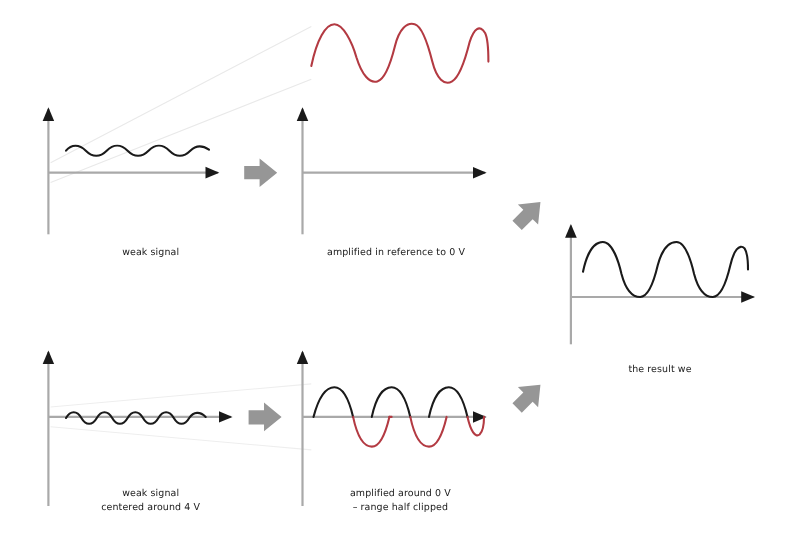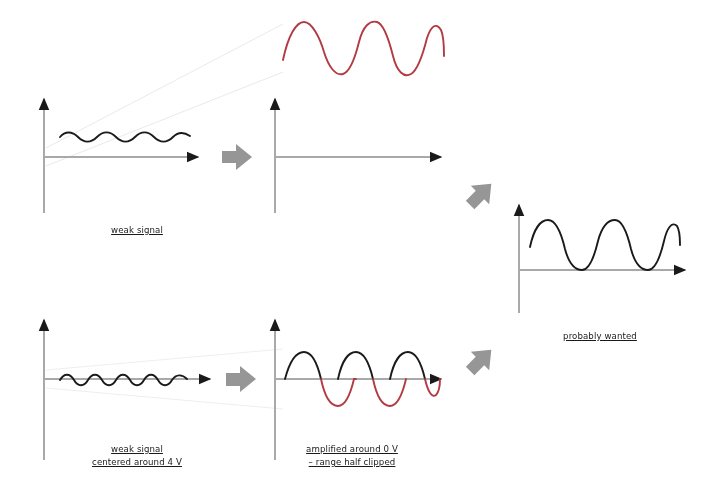--- a/index.html
+++ b/index.html
@@ -27,27 +27,26 @@
   }
   .caption {
     position: absolute;
     text-align: center;
     font-family: "DejaVu Sans", sans-serif;
     font-size: 8.6px;
     line-height: 13px;
     color: #1a1a1a;
     letter-spacing: 0.1px;
     white-space: nowrap;
-    text-decoration: underline;
   }
   .caption span { display: block; }
   #cap-weak-dc      { left: 42px;  top: 224px; width: 190px; }
   #cap-amplified-0v { left: 240px; top: 224px; width: 240px; }
   #cap-weak-centered{ left: 42px;  top: 443px; width: 190px; }
-  #cap-clipped      { left: 232px; top: 443px; width: 240px; }
+  #cap-clipped      { left: 244px; top: 443px; width: 240px; }
   #cap-result       { left: 500px; top: 330px; width: 200px; }
 </style>
 </head>
 <body>
 
 <div id="diagram-root">
   <svg class="canvas" viewBox="0 0 720 492">
 
     <defs>
       <marker id="axhead" viewBox="0 0 10 10" refX="8" refY="5" markerWidth="7" markerHeight="7" orient="auto-start-reverse">
@@ -167,28 +166,29 @@
       <path fill="#969696" transform="rotate(-45 480 361)" d="M 466,355 L 480,355 L 480,348 L 496,361 L 480,374 L 480,367 L 466,367 z"></path>
     </g>
 
   </svg>
 
   <div class="caption" id="cap-weak-dc">
     <span>weak signal</span>
   </div>
 
   <div class="caption" id="cap-amplified-0v">
+    <span>amplified in reference to 0 V</span>
   </div>
 
   <div class="caption" id="cap-weak-centered">
     <span>weak signal</span>
     <span>centered around 4 V</span>
   </div>
 
   <div class="caption" id="cap-clipped">
     <span>amplified around 0 V</span>
     <span>– range half clipped</span>
   </div>
 
   <div class="caption" id="cap-result">
-    <span>probably wanted</span>
+    <span>the result we</span>
   </div>
 </div>
 
 </body></html>

